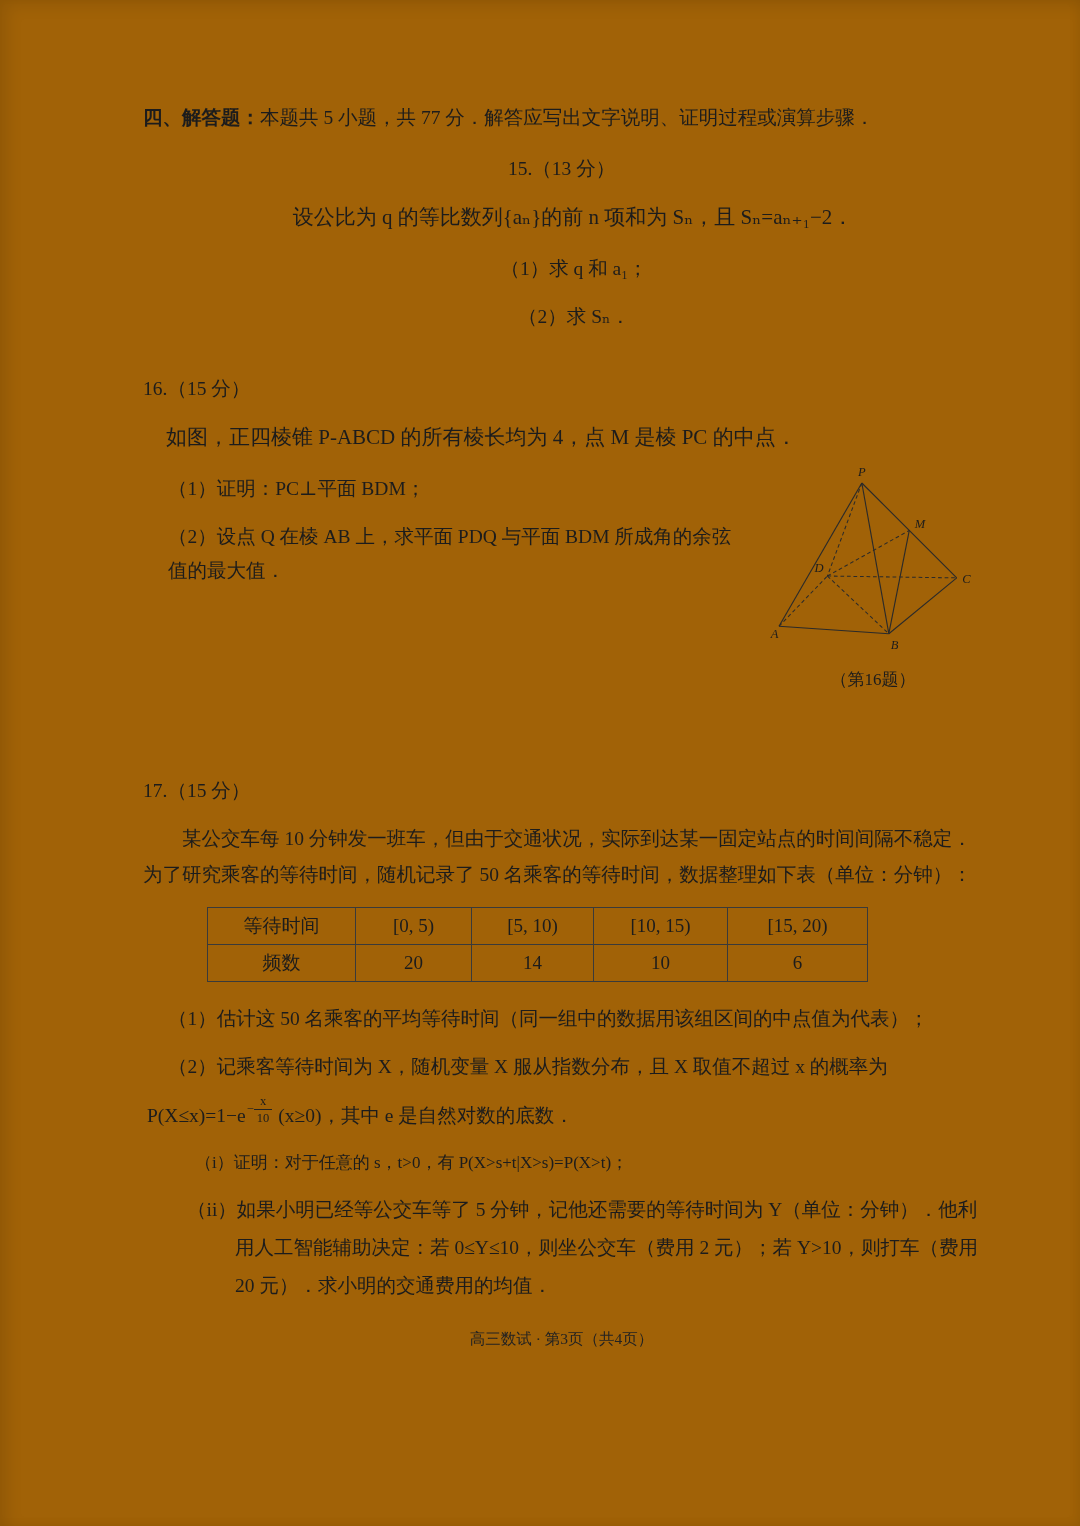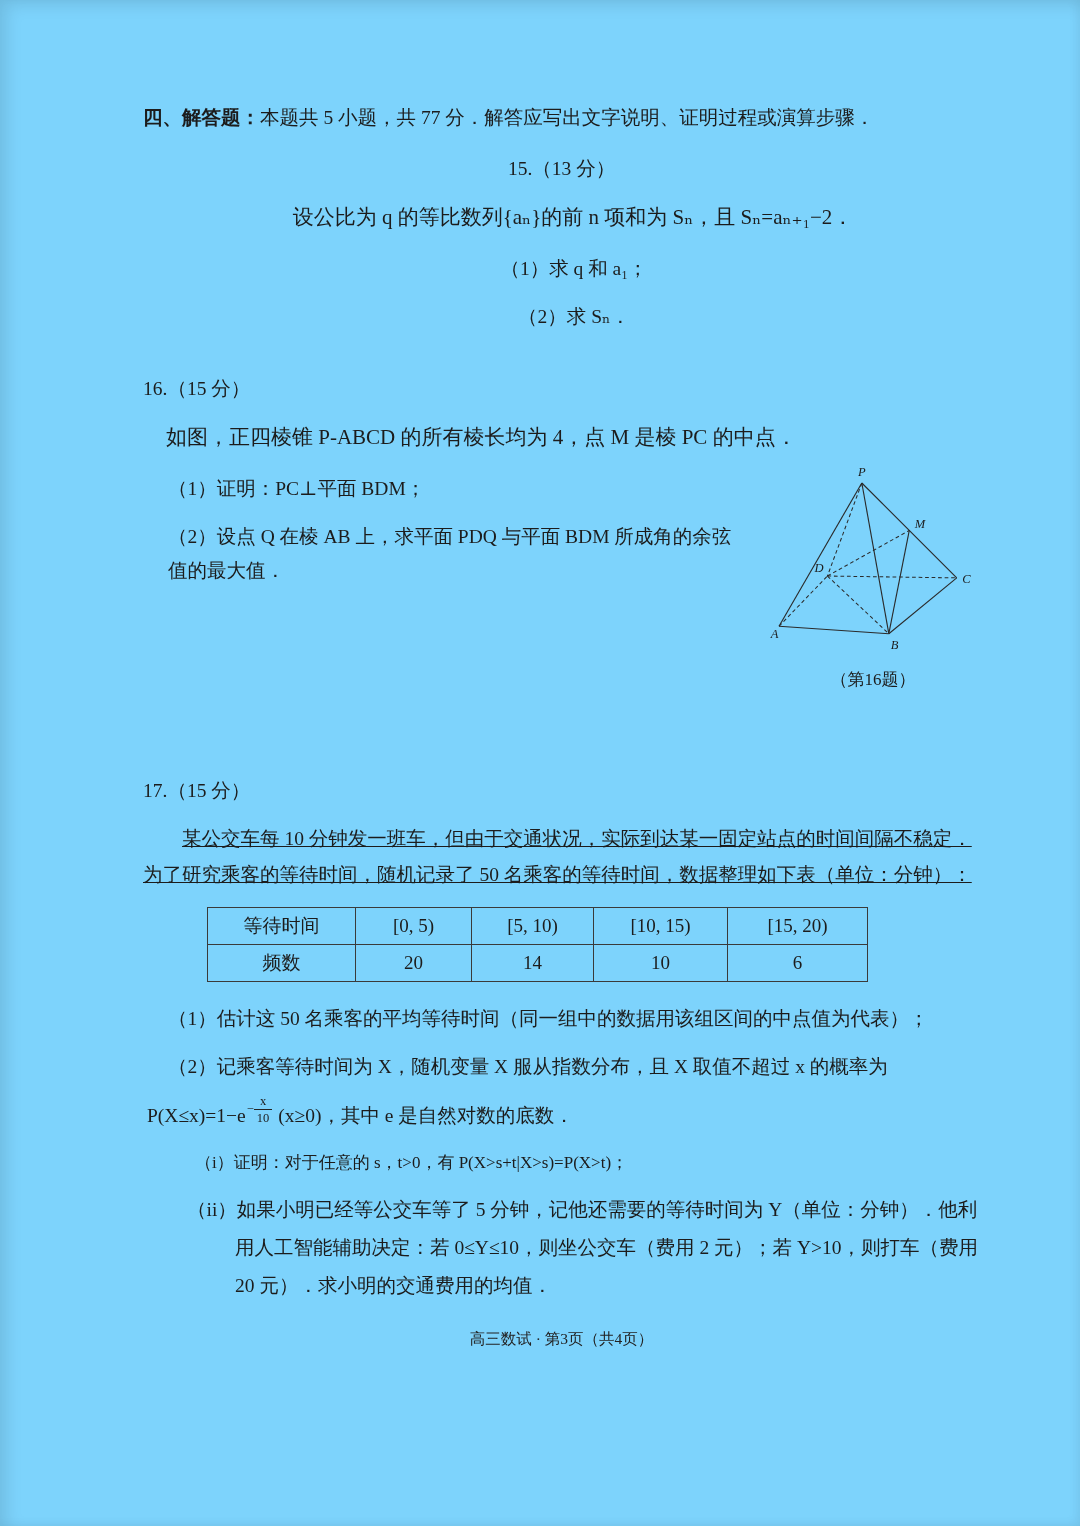--- a/index.html
+++ b/index.html
@@ -4,21 +4,21 @@
 <style>
   * { box-sizing: border-box; }
   body {
     margin: 0;
     background: #e9e7e4;
     font-family: "Liberation Serif", "DejaVu Serif", "DejaVu Sans", serif;
   }
   .page {
     width: 1080px;
     height: 1526px;
-    background: #7dd3fc;
+    background: #a16207;
     position: relative;
     overflow: hidden;
     color: #1c1c1c;
     box-shadow: inset 7px 5px 16px rgba(0,0,0,0.10), inset -4px -2px 10px rgba(0,0,0,0.04);
   }
   .content {
     position: absolute;
     top: 102px;
     left: 143px;
     right: 100px;
@@ -58,21 +58,20 @@
   .figure-caption {
     font-size: 17px;
     margin-top: 2px;
   }
   .q17 { clear: both; }
   .q17 .q-intro-hang {
     font-size: 19.5px;
     line-height: 1.85;
     text-indent: 2em;
     margin-bottom: 4px;
-    text-decoration: underline;
   }
   .freq-table {
     border-collapse: collapse;
     margin: 14px 0 20px 64px;
     font-size: 19px;
     text-align: center;
     padding-left: 32px;
   }
   .freq-table td {
     border: 1.5px solid #3a3a3a;

